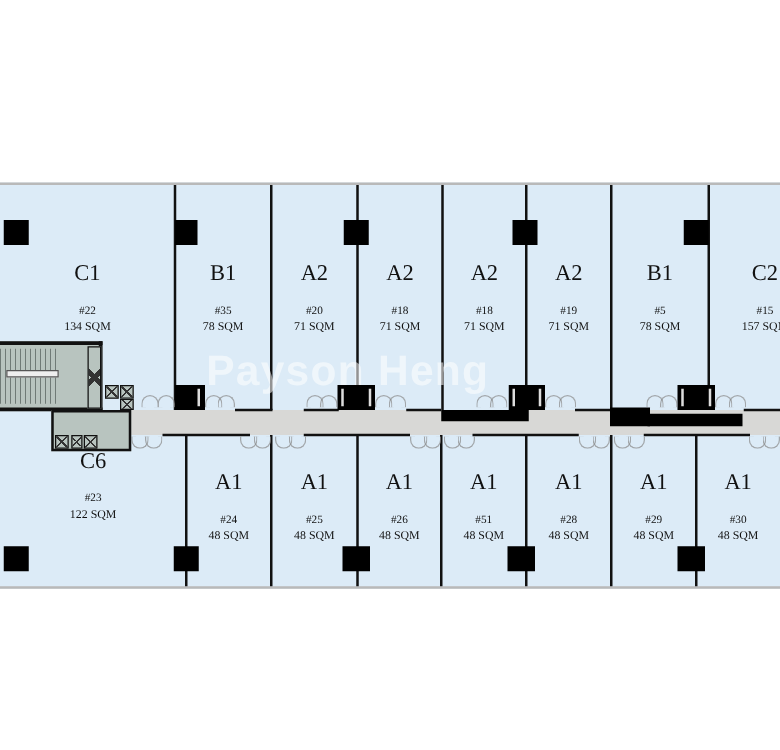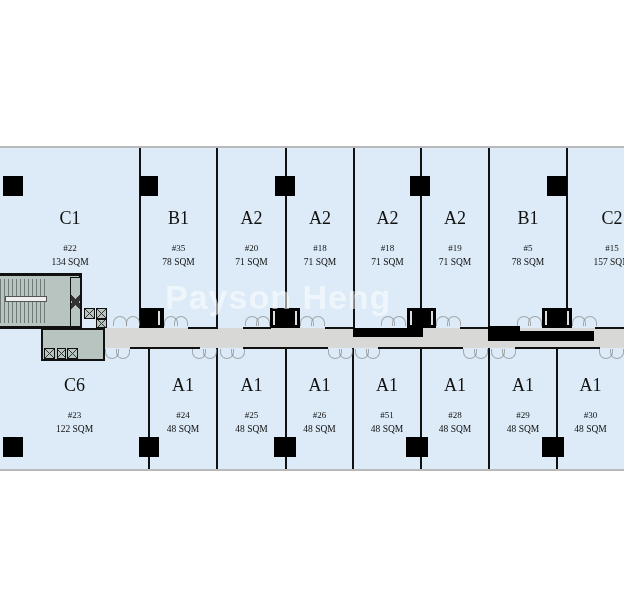--- a/index.html
+++ b/index.html
@@ -87,21 +87,21 @@
   </div>
   <div class="unit" style="left:567px;top:148px;width:90px;height:180px;">
     <div class="label" style="top:60px;width:90px;">
       <div class="type">C2</div>
       <div class="num">#15</div>
       <div class="area">157 SQM</div>
     </div>
   </div>
 
   <div class="unit" style="left:0;top:348px;width:149px;height:121px;">
-    <div class="label" style="top:27px;">
+    <div class="label" style="top:10px;">
       <div class="type">C6</div>
       <div class="num">#23</div>
       <div class="area">122 SQM</div>
     </div>
   </div>
   <div class="unit" style="left:149px;top:348px;width:68px;height:121px;">
     <div class="label" style="top:27px;">
       <div class="type">A1</div>
       <div class="num">#24</div>
       <div class="area">48 SQM</div>

